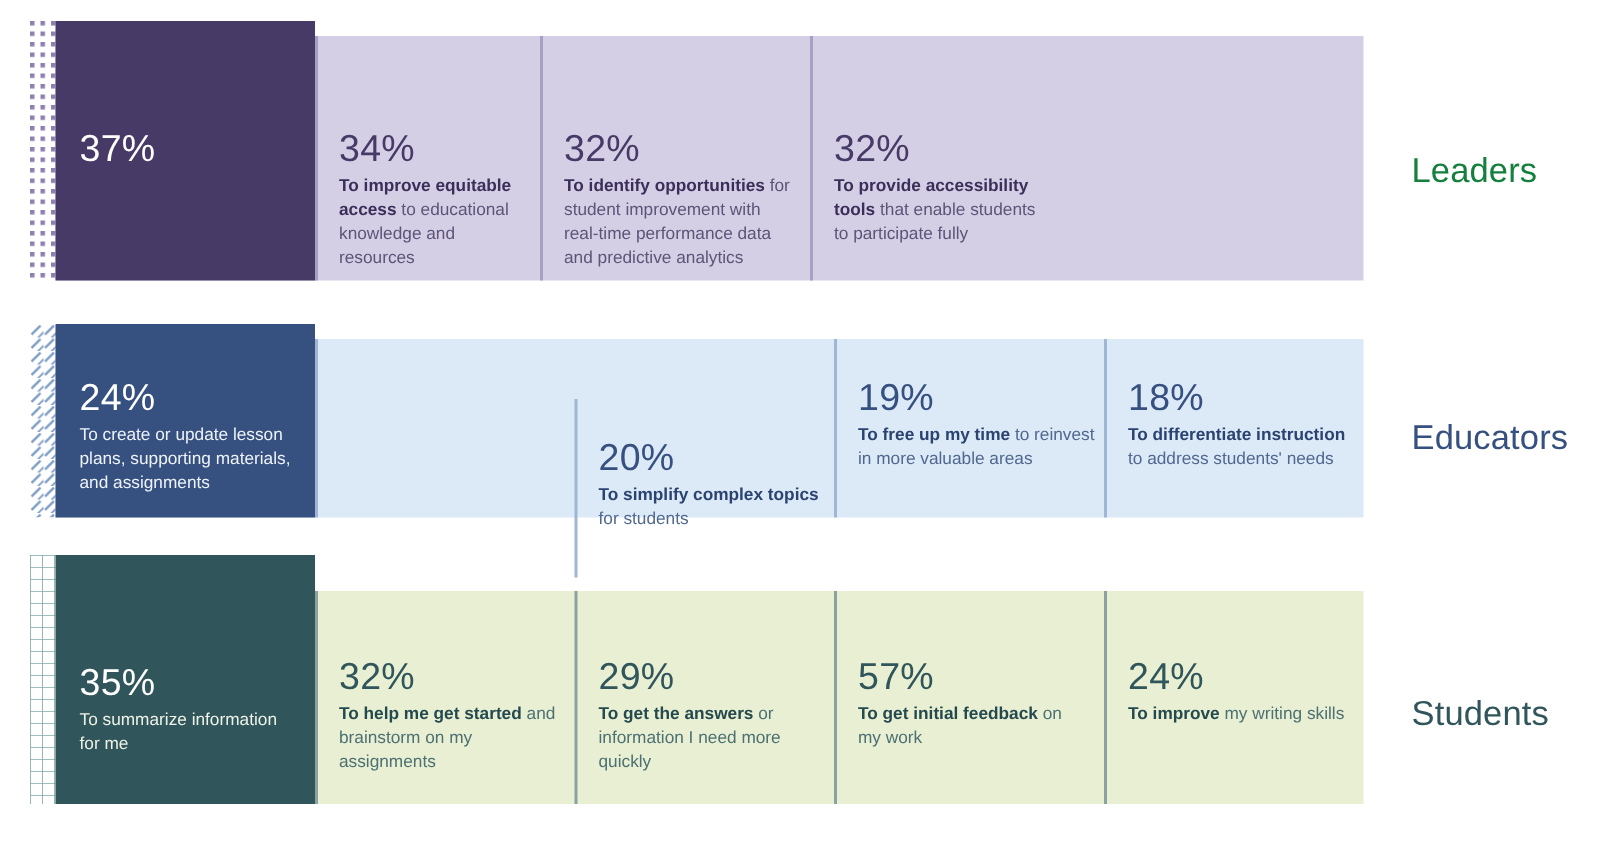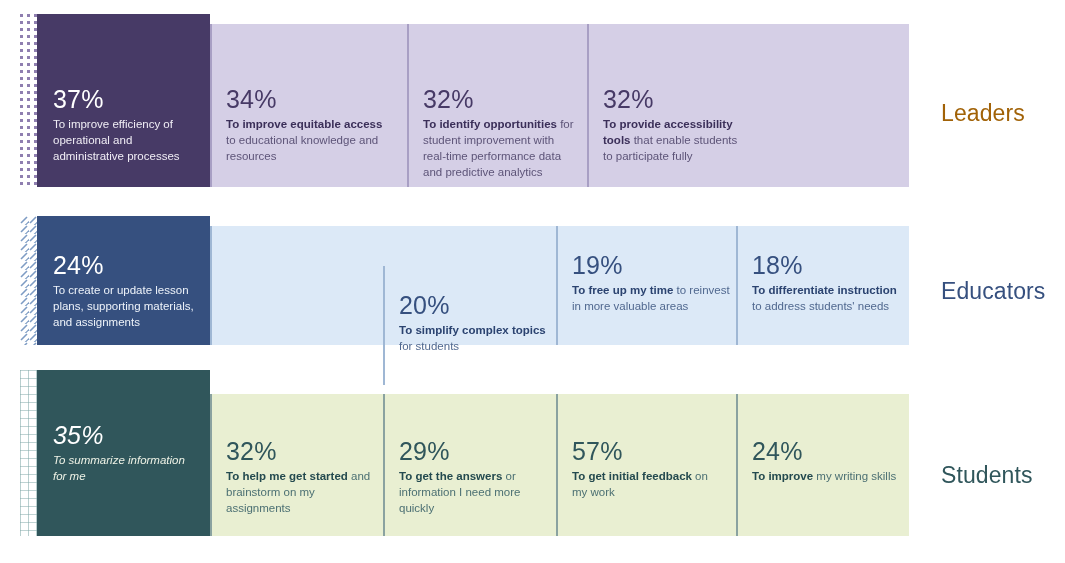--- a/index.html
+++ b/index.html
@@ -112,21 +112,21 @@
     background: #473a66;
     margin-top: -10px;
     height: calc(100% + 10px);
   }
   #row-leaders .cell.hero .pct  { color: #ffffff; }
   #row-leaders .cell.hero .desc { color: #f0edf5; }
   #row-leaders .pct  { color: #473a66; }
   #row-leaders .desc { color: #5d5478; }
   #row-leaders .desc b { color: #3b2f59; }
   #row-leaders .divider { background: #a89fc4; }
-  #row-leaders .audience-label { color: #a16207; }
+  #row-leaders .audience-label { color: #15803d; }
 
   
   #row-educators { top: 216px; height: 129px; }
   #row-educators .band  { background: #dce9f7; top: 10px; bottom: 0px; }
   #row-educators .cells { top: 10px; bottom: 0px; }
   #row-educators .cell.hero {
     background: #36507f;
     margin-top: -10px;
     height: calc(100% + 10px);
   }
@@ -173,25 +173,24 @@
       </svg>
     </div>
 
     <div class="band" style="width:872px;"></div>
 
     <div class="cells" style="width:872px;">
 
       <div class="cell hero" style="width:173px;">
         <div class="inner" style="top:72px; left:16px; right:12px;">
           <div class="pct">37%</div>
-          <div class="desc"><b></b><span>To improve efficiency of operational and administrative processes</span></div>
-        </div>
-      </div>
-
-      <div class="cell" style="width:197px;">
+        </div>
+      </div>
+
+      <div class="cell" style="width:150px;">
         <div class="divider" style="left:0;"></div>
         <div class="inner" style="top:62px; left:16px; right:12px;">
           <div class="pct">34%</div>
           <div class="desc"><b>To improve equitable access</b><span> to educational knowledge and resources</span></div>
         </div>
       </div>
 
 
       <div class="cell" style="width:180px;">
         <div class="divider" style="left:0;"></div>
@@ -283,21 +282,21 @@
         </defs>
         <rect x="0" y="0" width="26" height="166" fill="url(#pat-grid)"></rect>
       </svg>
     </div>
 
     <div class="band" style="width:872px;"></div>
 
     <div class="cells" style="width:872px;">
 
       <div class="cell hero" style="width:173px;">
-        <div class="inner" style="top:52px; left:16px; right:10px;font-style:italic;">
+        <div class="inner" style="top:72px; left:16px; right:10px;">
           <div class="pct">35%</div>
           <div class="desc"><b></b><span>To summarize information for me</span></div>
         </div>
       </div>
 
       <div class="cell" style="width:173px;">
         <div class="divider" style="left:0;"></div>
         <div class="inner" style="top:44px; left:16px; right:4px;">
           <div class="pct">32%</div>
           <div class="desc"><b>To help me get started</b><span> and brainstorm on my assignments</span></div>

